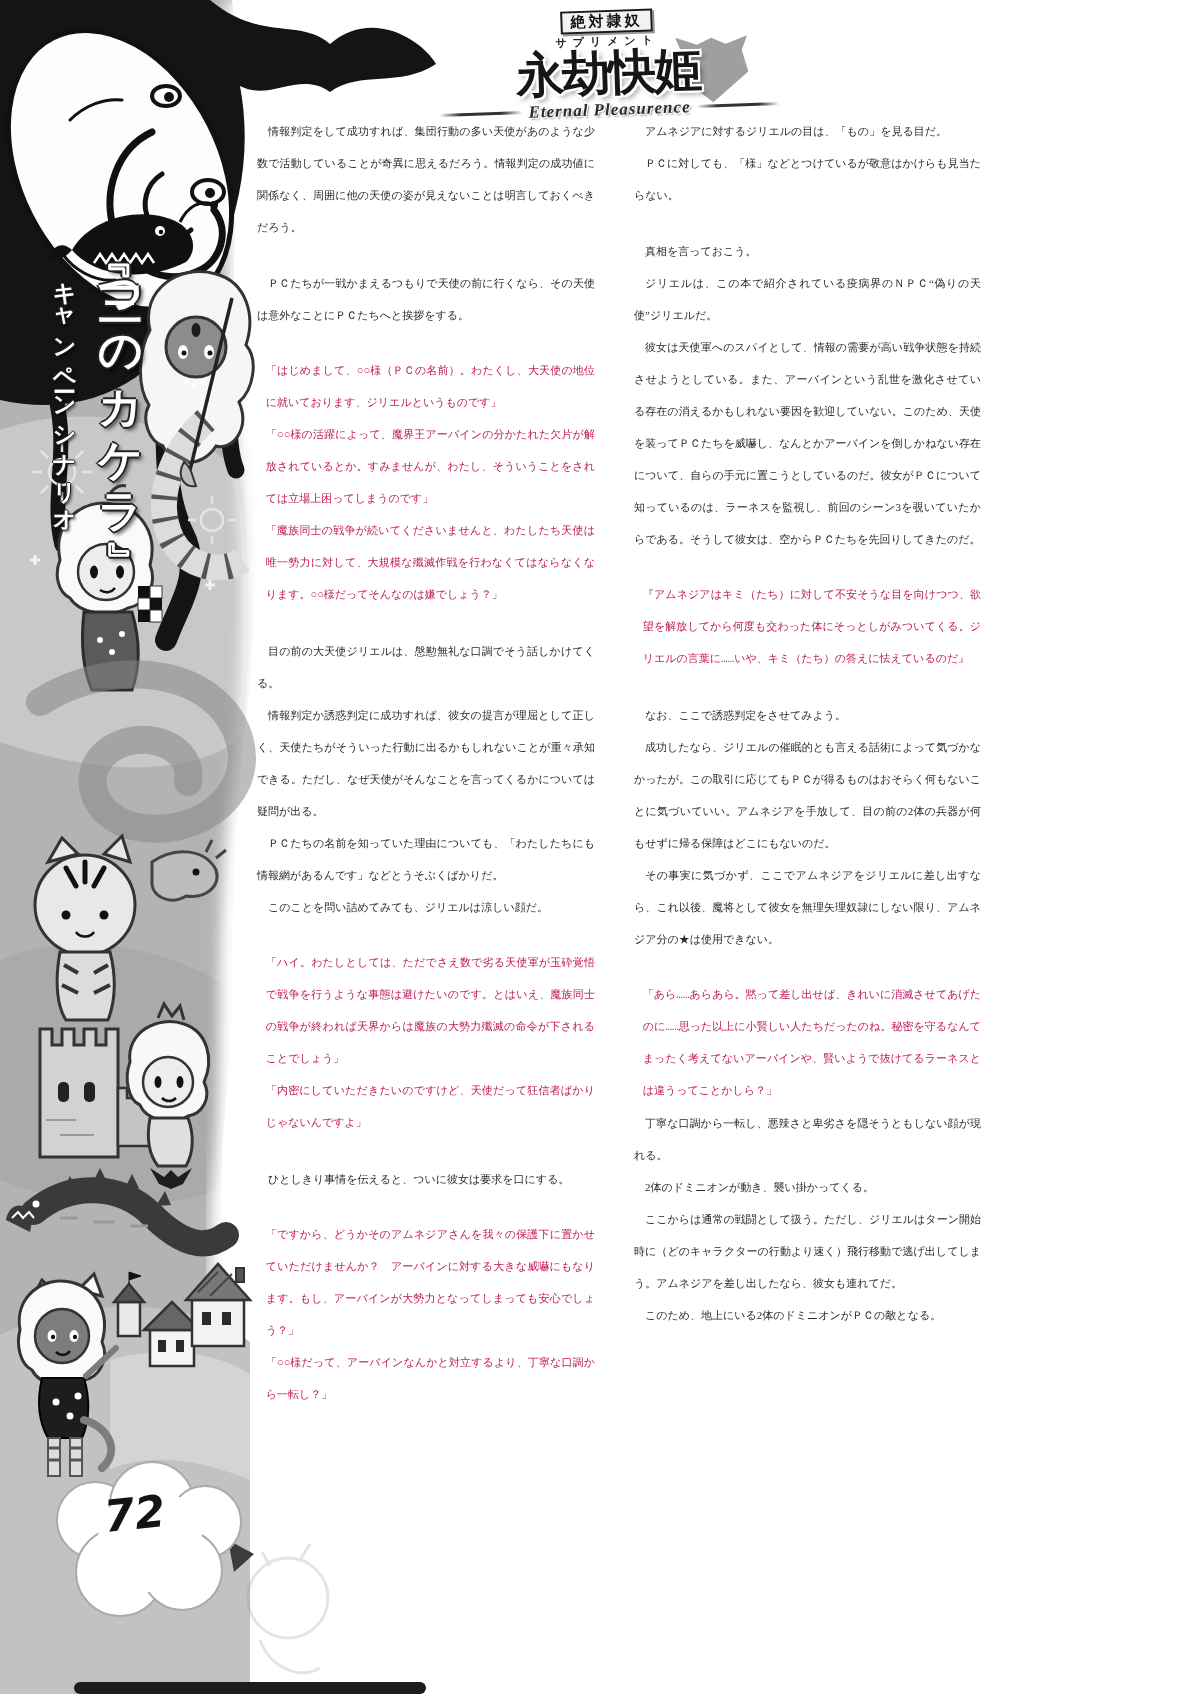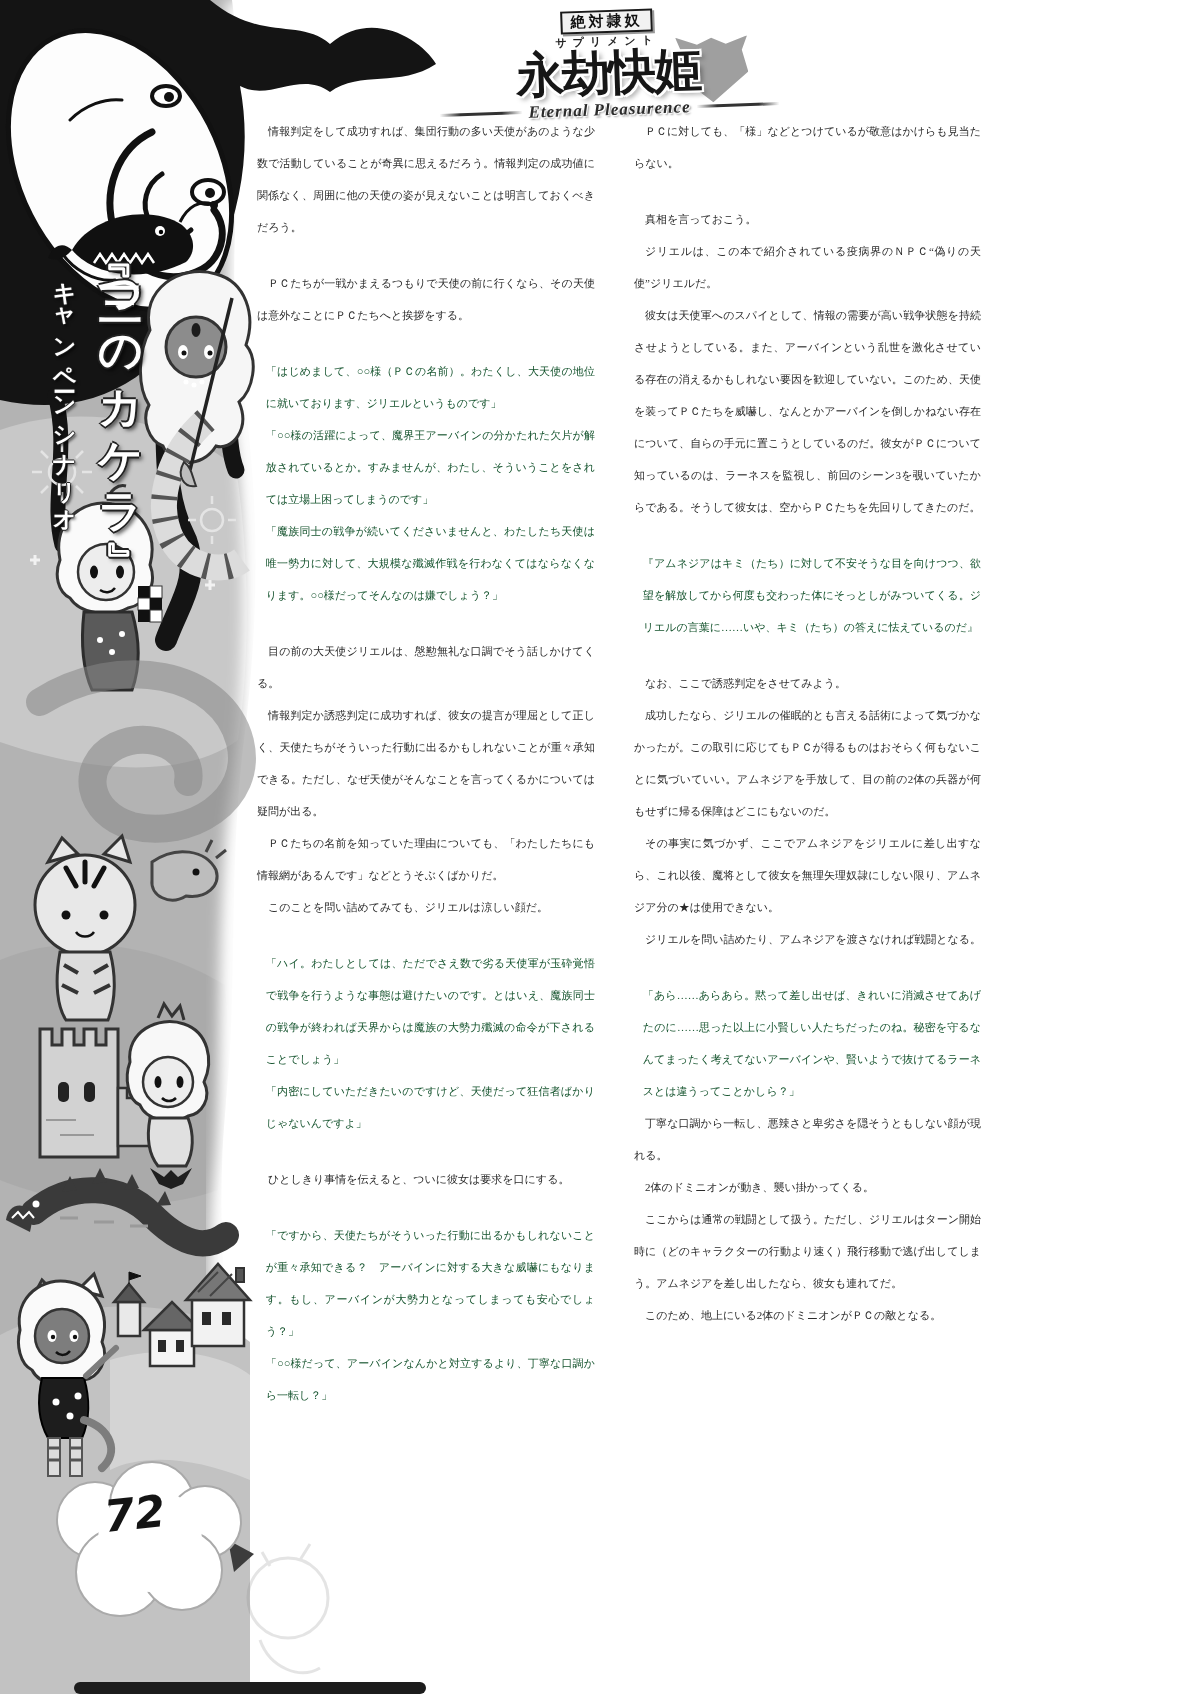--- a/index.html
+++ b/index.html
@@ -37,21 +37,21 @@
        text-shadow:-1px 0 0 #222,1px 0 0 #222,0 -1px 0 #222,0 1px 0 #222,2px 2px 3px rgba(0,0,0,.7);}
 
   
   .col{position:absolute;top:115px;font-size:11px;line-height:32px;color:#2a2a2a;
        text-align:justify;}
   .col-left{left:257px;width:338px;}
   .col-right{left:634px;width:347px;}
   .col p{margin:0;}
   .col p.gap{margin-top:24px;}
   p.serif{font-family:"Liberation Serif","DejaVu Serif",serif;text-indent:1em;}
-  p.quote{font-family:Liberation Serif, serif;margin-left:0.8em;color:#14532d;}
+  p.quote{font-family:Liberation Mono, monospace;margin-left:0.8em;color:#be185d;}
 
   
   .page-number{position:absolute;left:104px;top:1488px;font-family:"DejaVu Sans",sans-serif;
        font-style:italic;font-weight:900;font-size:44px;color:#141414;transform:rotate(-6deg);}
 </style>
 </head>
 <body>
 
 <div class="page">
 
@@ -278,33 +278,33 @@
       <p class="quote gap">「はじめまして、○○様（ＰＣの名前）。わたくし、大天使の地位に就いております、ジリエルというものです」</p>
       <p class="quote">「○○様の活躍によって、魔界王アーバインの分かたれた欠片が解放されているとか。すみませんが、わたし、そういうことをされては立場上困ってしまうのです」</p>
       <p class="quote">「魔族同士の戦争が続いてくださいませんと、わたしたち天使は唯一勢力に対して、大規模な殲滅作戦を行わなくてはならなくなります。○○様だってそんなのは嫌でしょう？」</p>
       <p class="serif gap">目の前の大天使ジリエルは、慇懃無礼な口調でそう話しかけてくる。</p>
       <p class="serif">情報判定か誘惑判定に成功すれば、彼女の提言が理屈として正しく、天使たちがそういった行動に出るかもしれないことが重々承知できる。ただし、なぜ天使がそんなことを言ってくるかについては疑問が出る。</p>
       <p class="serif">ＰＣたちの名前を知っていた理由についても、「わたしたちにも情報網があるんです」などとうそぶくばかりだ。</p>
       <p class="serif">このことを問い詰めてみても、ジリエルは涼しい顔だ。</p>
       <p class="quote gap">「ハイ。わたしとしては、ただでさえ数で劣る天使軍が玉砕覚悟で戦争を行うような事態は避けたいのです。とはいえ、魔族同士の戦争が終われば天界からは魔族の大勢力殲滅の命令が下されることでしょう」</p>
       <p class="quote">「内密にしていただきたいのですけど、天使だって狂信者ばかりじゃないんですよ」</p>
       <p class="serif gap">ひとしきり事情を伝えると、ついに彼女は要求を口にする。</p>
-      <p class="quote gap">「ですから、天使たちがそういった行動に出るかもしれないことが重々承知できる？　アーバインに対する大きな威嚇にもなります。もし、アーバインが大勢力となってしまっても安心でしょう？」</p>
+      <p class="quote gap">「ですから、どうかそのアムネジアさんを我々の保護下に置かせていただけませんか？　アーバインに対する大きな威嚇にもなります。もし、アーバインが大勢力となってしまっても安心でしょう？」</p>
       <p class="quote">「○○様だって、アーバインなんかと対立するより、丁寧な口調から一転し？」</p>
     </div>
   <div class="col col-right">
+      <p class="serif">アムネジアに対するジリエルの目は、「もの」を見る目だ。</p>
       <p class="serif">ＰＣに対しても、「様」などとつけているが敬意はかけらも見当たらない。</p>
       <p class="serif gap">真相を言っておこう。</p>
       <p class="serif">ジリエルは、この本で紹介されている疫病界のＮＰＣ“偽りの天使”ジリエルだ。</p>
       <p class="serif">彼女は天使軍へのスパイとして、情報の需要が高い戦争状態を持続させようとしている。また、アーバインという乱世を激化させている存在の消えるかもしれない要因を歓迎していない。このため、天使を装ってＰＣたちを威嚇し、なんとかアーバインを倒しかねない存在について、自らの手元に置こうとしているのだ。彼女がＰＣについて知っているのは、ラーネスを監視し、前回のシーン3を覗いていたからである。そうして彼女は、空からＰＣたちを先回りしてきたのだ。</p>
       <p class="quote gap">『アムネジアはキミ（たち）に対して不安そうな目を向けつつ、欲望を解放してから何度も交わった体にそっとしがみついてくる。ジリエルの言葉に……いや、キミ（たち）の答えに怯えているのだ』</p>
       <p class="serif gap">なお、ここで誘惑判定をさせてみよう。</p>
       <p class="serif">成功したなら、ジリエルの催眠的とも言える話術によって気づかなかったが。この取引に応じてもＰＣが得るものはおそらく何もないことに気づいていい。アムネジアを手放して、目の前の2体の兵器が何もせずに帰る保障はどこにもないのだ。</p>
       <p class="serif">その事実に気づかず、ここでアムネジアをジリエルに差し出すなら、これ以後、魔将として彼女を無理矢理奴隷にしない限り、アムネジア分の★は使用できない。</p>
-      <p class="serif">ジリエルを問い詰めたり、アムネジアを渡さなければ戦闘となる。</p>
       <p class="quote gap">「あら……あらあら。黙って差し出せば、きれいに消滅させてあげたのに……思った以上に小賢しい人たちだったのね。秘密を守るなんてまったく考えてないアーバインや、賢いようで抜けてるラーネスとは違うってことかしら？」</p>
       <p class="serif">丁寧な口調から一転し、悪辣さと卑劣さを隠そうともしない顔が現れる。</p>
       <p class="serif">2体のドミニオンが動き、襲い掛かってくる。</p>
       <p class="serif">ここからは通常の戦闘として扱う。ただし、ジリエルはターン開始時に（どのキャラクターの行動より速く）飛行移動で逃げ出してしまう。アムネジアを差し出したなら、彼女も連れてだ。</p>
       <p class="serif">このため、地上にいる2体のドミニオンがＰＣの敵となる。</p>
     </div>
 
   <div class="page-number">72</div>
 
 </div>

